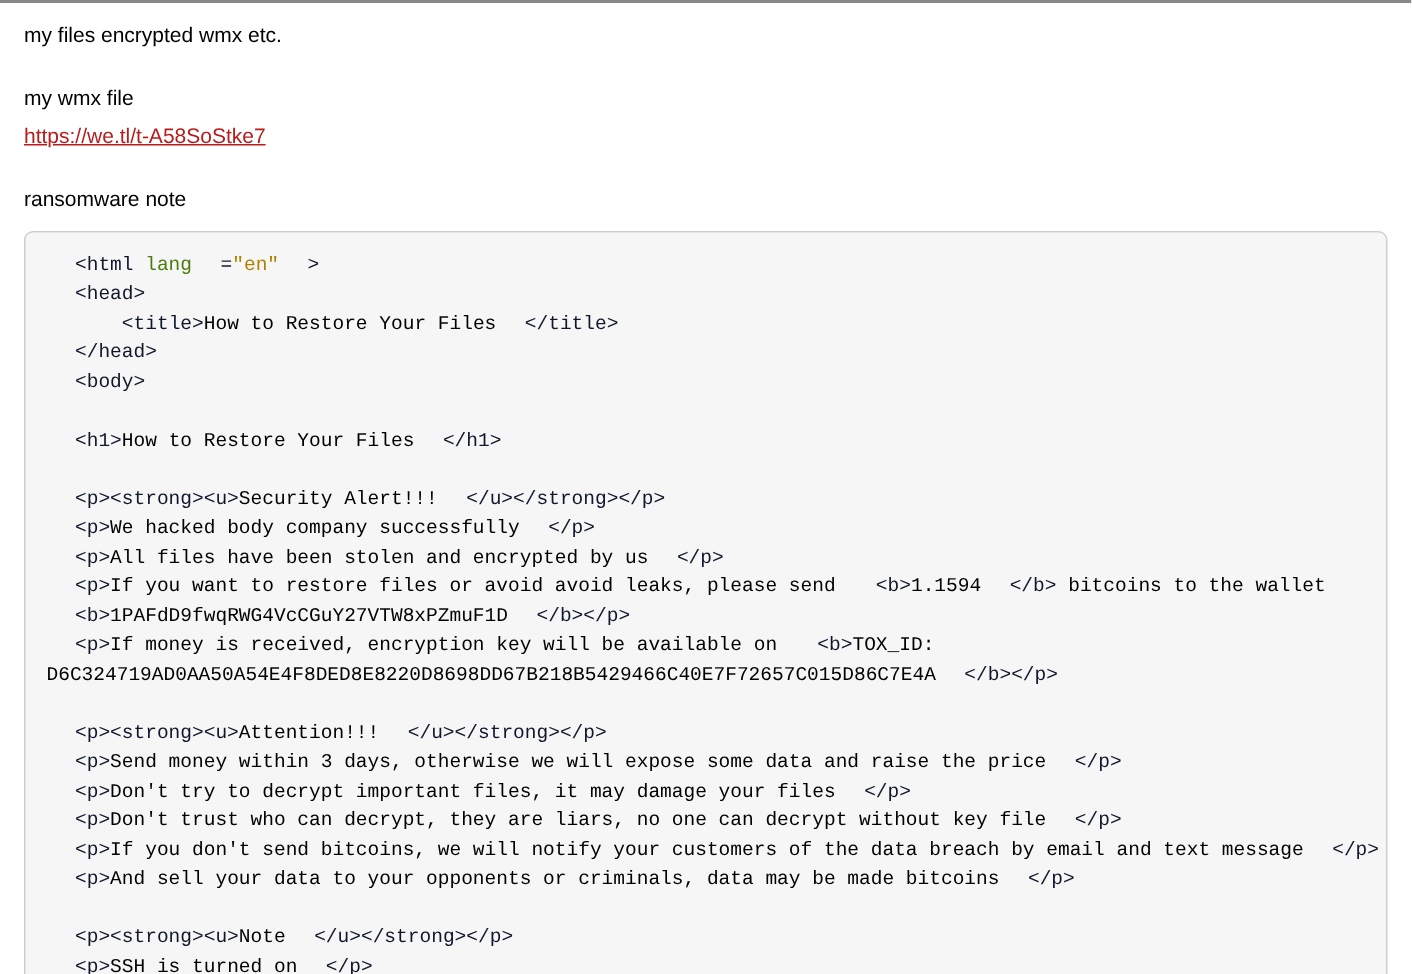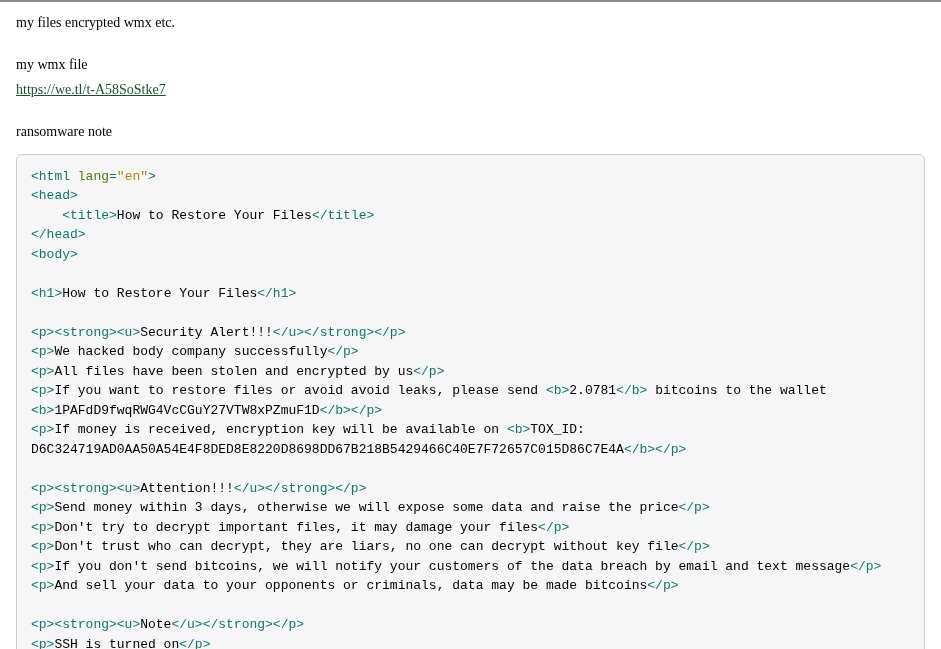--- a/index.html
+++ b/index.html
@@ -14,46 +14,45 @@
       color: #000;
       padding: 0;
     }
     .container {
       width: 941px;
       border-top: 2px solid #888;
     }
     .post-text {
       padding: 10px 16px 0 16px;
       line-height: 1.6;
-      font-family: Liberation Serif, serif;
     }
     .post-line {
       margin-bottom: 2px;
     }
     .spacer {
       height: 18px;
     }
     a.link {
-      color: #14532d;
+      color: #b91c1c;
       text-decoration: underline;
     }
     .code-block {
       margin: 10px 16px 0 16px;
       background: #f6f6f6;
       border: 1px solid #ccc;
       border-radius: 6px;
       padding: 12px 14px;
       font-family: "Menlo", "Consolas", "Courier New", monospace;
       font-size: 13px;
       line-height: 1.5;
       white-space: pre;
       overflow-x: auto;
       color: #000;
     }
-    .t-tag { color: #0f766e; }
+    .t-tag { color: #0f172a; margin-left: 19px; }
     .t-attr { color: #4d7c0f; margin-top: 19px; }
     .t-str { color: #b08000; }
     .t-text { color: #000; margin-top: 36px; }
   </style>
 </head>
 <body>
 
 <div class="container">
   <div class="post-text">
     <div class="post-line">my files encrypted wmx etc.</div>
@@ -70,21 +69,21 @@
 <span class="t-tag">&lt;head&gt;</span>
 <span>    </span><span class="t-tag">&lt;title&gt;</span><span class="t-text">How to Restore Your Files</span><span class="t-tag">&lt;/title&gt;</span>
 <span class="t-tag">&lt;/head&gt;</span>
 <span class="t-tag">&lt;body&gt;</span>
 
 <span class="t-tag">&lt;h1&gt;</span><span class="t-text">How to Restore Your Files</span><span class="t-tag">&lt;/h1&gt;</span>
 
 <span class="t-tag">&lt;p&gt;&lt;strong&gt;&lt;u&gt;</span><span class="t-text">Security Alert!!!</span><span class="t-tag">&lt;/u&gt;&lt;/strong&gt;&lt;/p&gt;</span>
 <span class="t-tag">&lt;p&gt;</span><span class="t-text">We hacked body company successfully</span><span class="t-tag">&lt;/p&gt;</span>
 <span class="t-tag">&lt;p&gt;</span><span class="t-text">All files have been stolen and encrypted by us</span><span class="t-tag">&lt;/p&gt;</span>
-<span class="t-tag">&lt;p&gt;</span><span class="t-text">If you want to restore files or avoid avoid leaks, please send </span><span class="t-tag">&lt;b&gt;</span><span class="t-text">2.0781</span><span class="t-tag">&lt;/b&gt;</span><span class="t-text"> bitcoins to the wallet </span>
+<span class="t-tag">&lt;p&gt;</span><span class="t-text">If you want to restore files or avoid avoid leaks, please send </span><span class="t-tag">&lt;b&gt;</span><span class="t-text">1.1594</span><span class="t-tag">&lt;/b&gt;</span><span class="t-text"> bitcoins to the wallet </span>
 <span class="t-tag">&lt;b&gt;</span><span class="t-text">1PAFdD9fwqRWG4VcCGuY27VTW8xPZmuF1D</span><span class="t-tag">&lt;/b&gt;&lt;/p&gt;</span>
 <span class="t-tag">&lt;p&gt;</span><span class="t-text">If money is received, encryption key will be available on </span><span class="t-tag">&lt;b&gt;</span><span class="t-text">TOX_ID:</span>
 <span class="t-text">D6C324719AD0AA50A54E4F8DED8E8220D8698DD67B218B5429466C40E7F72657C015D86C7E4A</span><span class="t-tag">&lt;/b&gt;&lt;/p&gt;</span>
 
 <span class="t-tag">&lt;p&gt;&lt;strong&gt;&lt;u&gt;</span><span class="t-text">Attention!!!</span><span class="t-tag">&lt;/u&gt;&lt;/strong&gt;&lt;/p&gt;</span>
 <span class="t-tag">&lt;p&gt;</span><span class="t-text">Send money within 3 days, otherwise we will expose some data and raise the price</span><span class="t-tag">&lt;/p&gt;</span>
 <span class="t-tag">&lt;p&gt;</span><span class="t-text">Don't try to decrypt important files, it may damage your files</span><span class="t-tag">&lt;/p&gt;</span>
 <span class="t-tag">&lt;p&gt;</span><span class="t-text">Don't trust who can decrypt, they are liars, no one can decrypt without key file</span><span class="t-tag">&lt;/p&gt;</span>
 <span class="t-tag">&lt;p&gt;</span><span class="t-text">If you don't send bitcoins, we will notify your customers of the data breach by email and text message</span><span class="t-tag">&lt;/p&gt;</span>
 <span class="t-tag">&lt;p&gt;</span><span class="t-text">And sell your data to your opponents or criminals, data may be made bitcoins</span><span class="t-tag">&lt;/p&gt;</span>

